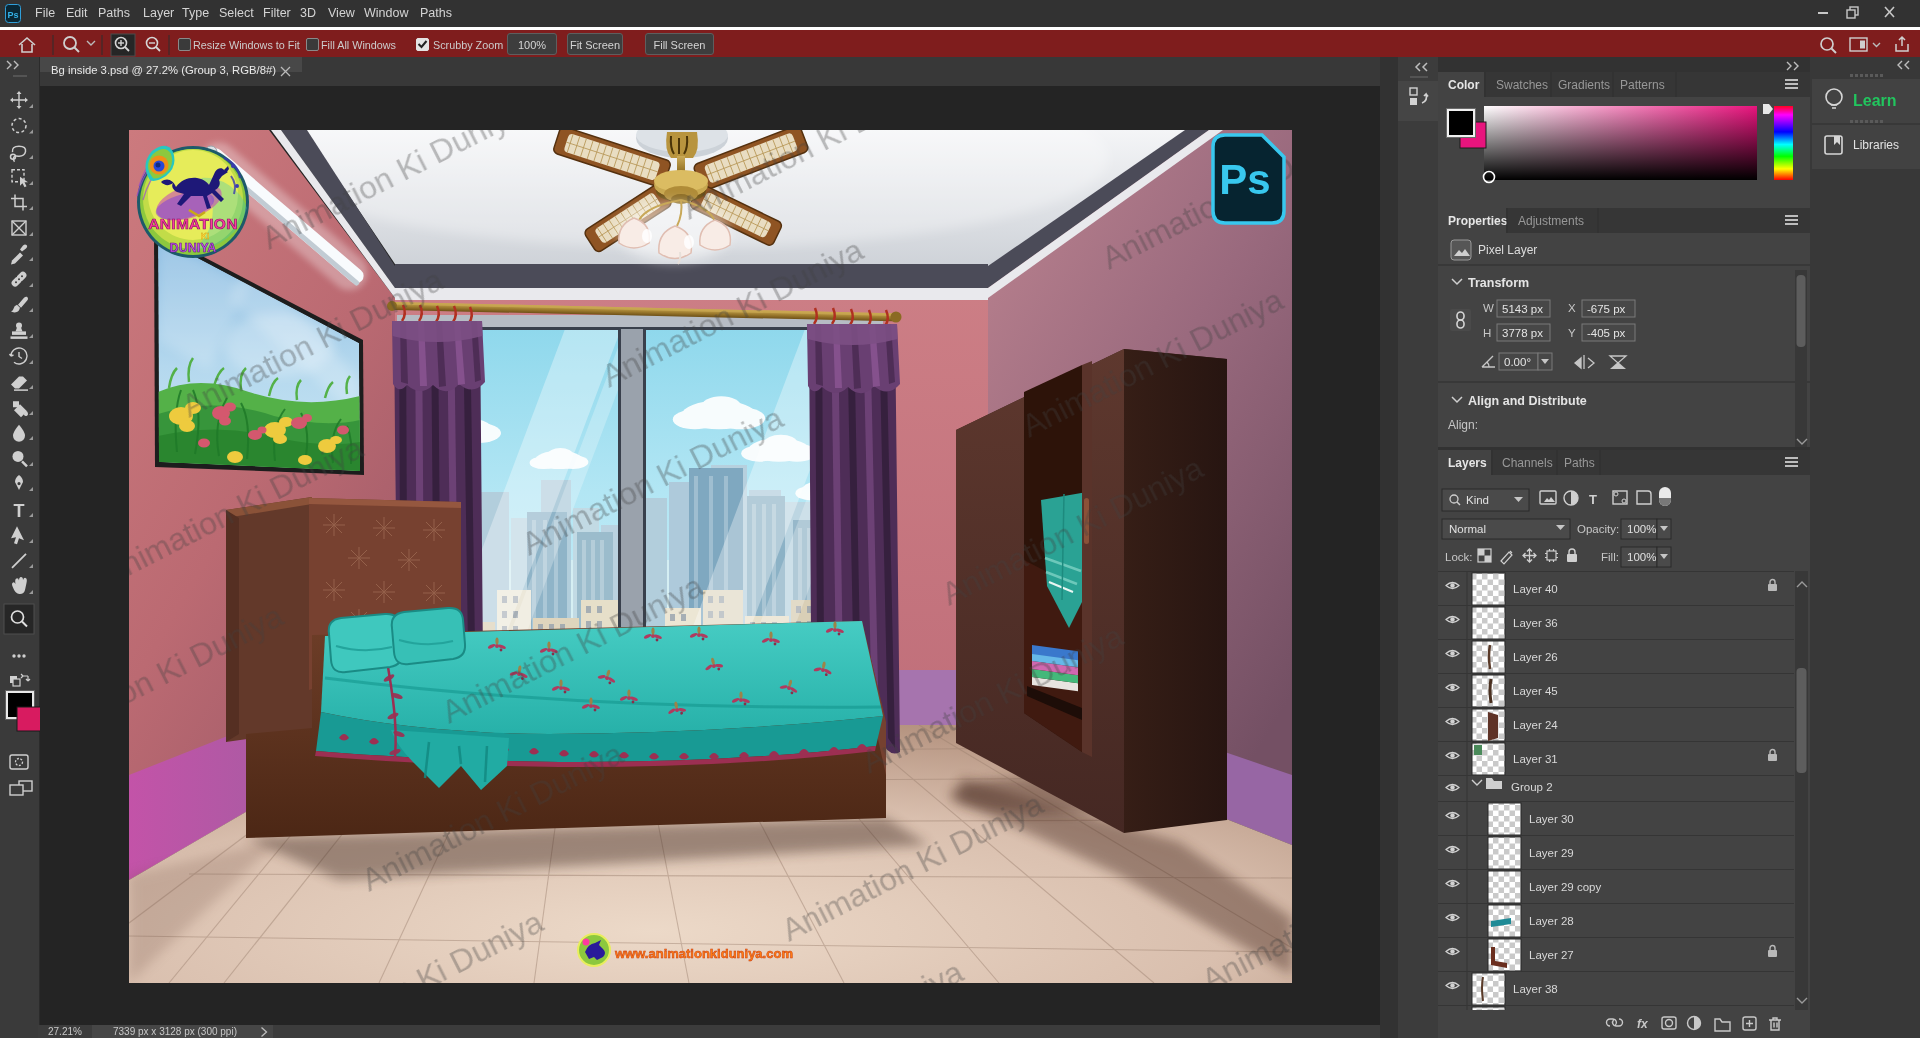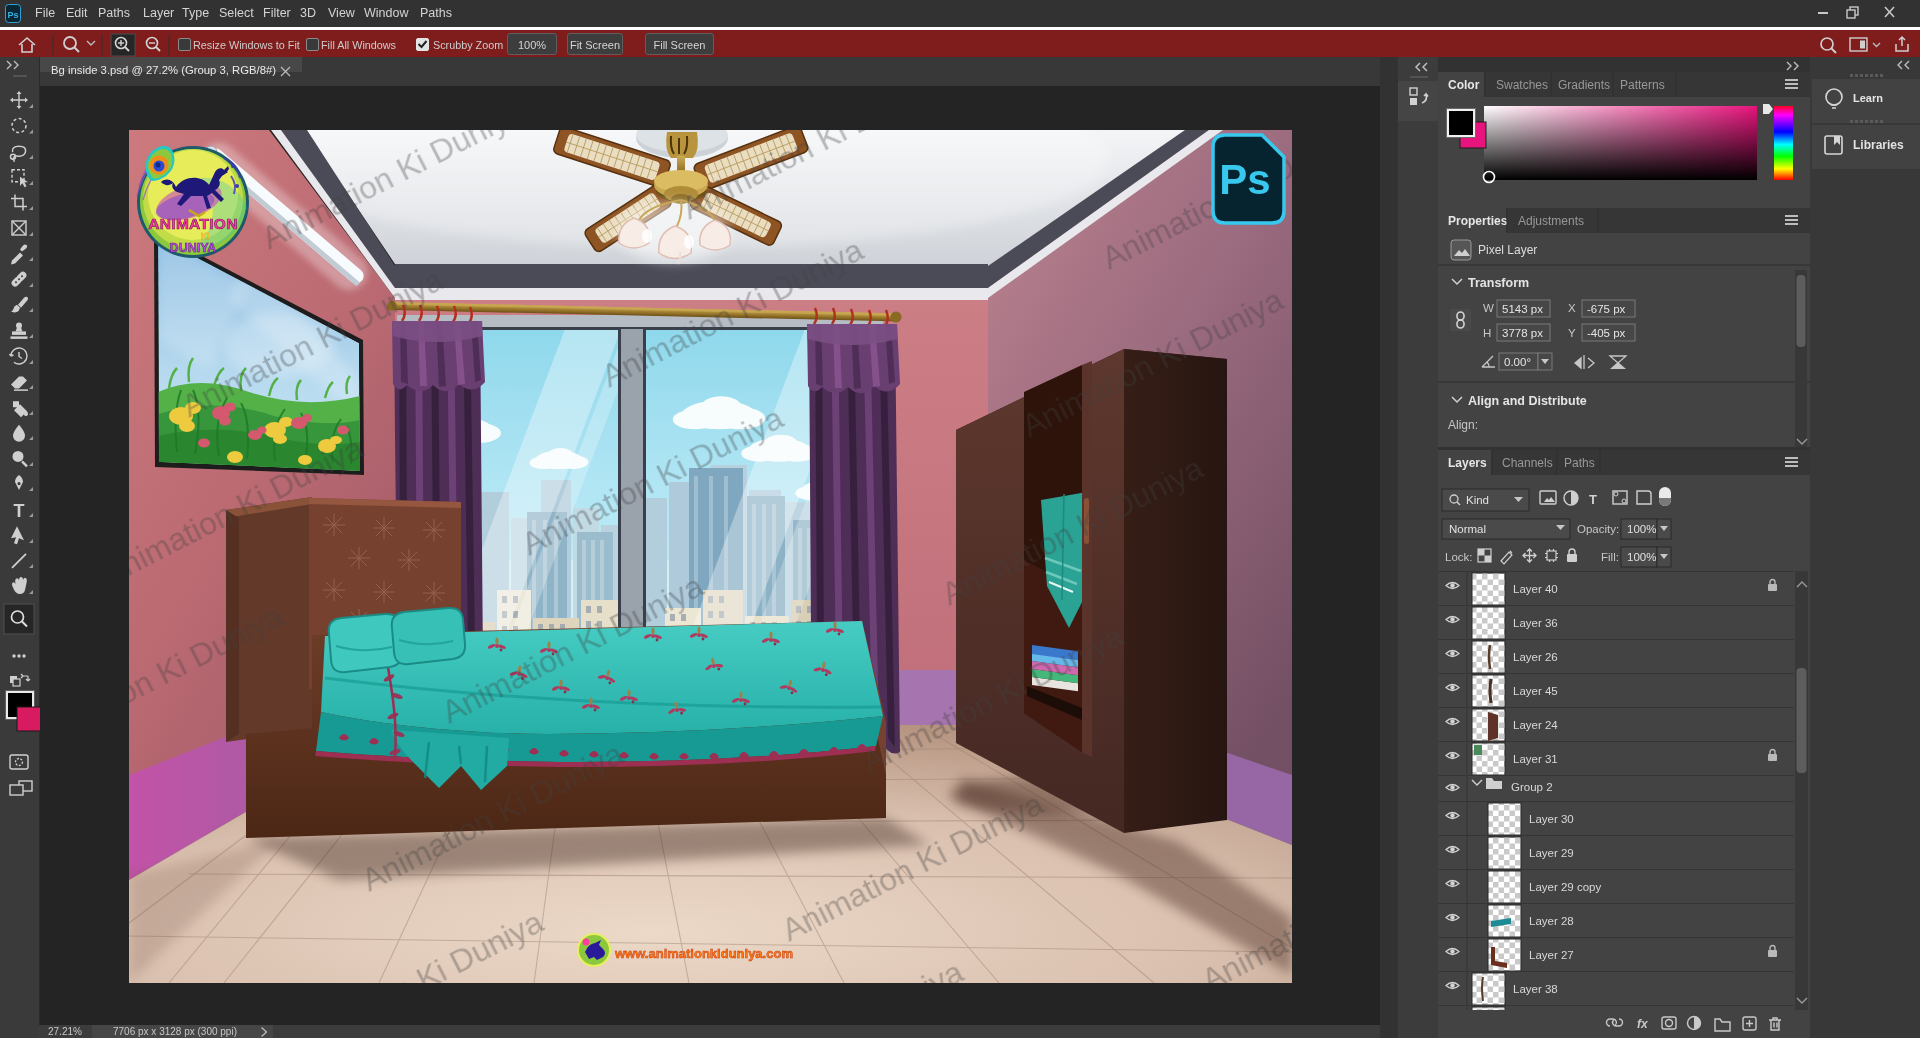--- a/index.html
+++ b/index.html
@@ -1019,21 +1019,21 @@
   <path d="M456,822 q3,-8 10,-9 l6,-3 -2,5 4,4 q4,4 0,8 l-6,3 -3,-3 -5,2 z" fill="#2a1a9a"></path>
   <circle cx="457" cy="812" r="3.5" fill="#ff3aa0"></circle>
   <text x="486" y="828" font-size="13" font-weight="bold" fill="#ff7d12" stroke="#c83a10" stroke-width="0.5">www.animationkiduniya.com</text>
 </g>
 </svg>
 
 <div class="abs" id="statusbar">
   <div class="abs" style="left:54px;top:-1025px"></div>
   <span class="abs" style="left:10px;top:1px">27.21%</span>
   <div class="abs" style="left:54px;top:0;width:181px;height:13px;background:#464646"></div>
-  <span class="abs" style="left:75px;top:1px">7706 px x 3128 px (300 ppi)</span>
+  <span class="abs" style="left:75px;top:1px">7339 px x 3128 px (300 ppi)</span>
   <svg class="abs" style="left:222px;top:2px" width="8" height="10">
       <path d="M1.5,0.5 l5,4.5 -5,4.5" fill="none" stroke="#bdbdbd" stroke-width="1.3"></path>
     </svg>
 </div>
 
 <div class="abs" id="dockgap"></div>
 <div class="abs" id="cdock">
   <svg class="abs" style="left:0;top:0" width="40" height="120">
     <path d="M22,6 l-4,4 4,4 M29,6 l-4,4 4,4" fill="none" stroke="#bdbdbd" stroke-width="1.5"></path>
     <g stroke="#6a6a6a" stroke-width="1">
@@ -1372,33 +1372,33 @@
         <rect x="20" y="1" width="3" height="3"></rect>
         <rect x="25" y="1" width="3" height="3"></rect>
         <rect x="30" y="1" width="3" height="3"></rect>
       </g>
     </svg>
   <div class="abs" style="left:2px;top:22px;width:108px;height:44px;background:#424242">
     <svg class="abs" style="left:10px;top:8px" width="24" height="26">
       <circle cx="12" cy="10" r="8" fill="none" stroke="#d6d6d6" stroke-width="1.6"></circle>
       <path d="M9,18 h6 M10,21 h4" stroke="#d6d6d6" stroke-width="1.5"></path>
     </svg>
-    <span class="abs" style="left:41px;top:13px;color:#e5e5e5;font-size:11px;font-weight:bold">Learn</span>
+    <span class="abs" style="left:41px;top:13px;color:#22c55e;font-size:16px;font-weight:bold">Learn</span>
   </div>
   <svg class="abs" style="left:40px;top:62px" width="34" height="5">
       <g fill="#5a5a5a">
         <rect x="0" y="1" width="3" height="3"></rect>
         <rect x="5" y="1" width="3" height="3"></rect>
         <rect x="10" y="1" width="3" height="3"></rect>
         <rect x="15" y="1" width="3" height="3"></rect>
         <rect x="20" y="1" width="3" height="3"></rect>
         <rect x="25" y="1" width="3" height="3"></rect>
         <rect x="30" y="1" width="3" height="3"></rect>
       </g>
     </svg>
   <div class="abs" style="left:2px;top:68px;width:108px;height:44px;background:#424242">
     <svg class="abs" style="left:10px;top:9px" width="24" height="24">
       <rect x="3" y="2" width="17" height="18" rx="2" fill="none" stroke="#d6d6d6" stroke-width="1.6"></rect>
       <path d="M12,2 v9 l3,-3 3,3 v-9" fill="#d6d6d6"></path>
     </svg>
-    <span class="abs" style="left:41px;top:13px;color:#e2e2e2;font-size:12px;font-weight:bold">Libraries</span>
+    <span class="abs" style="left:41px;top:13px;color:#e2e2e2;font-size:12px;font-weight:normal">Libraries</span>
   </div>
 </div>
 
 </body></html>

